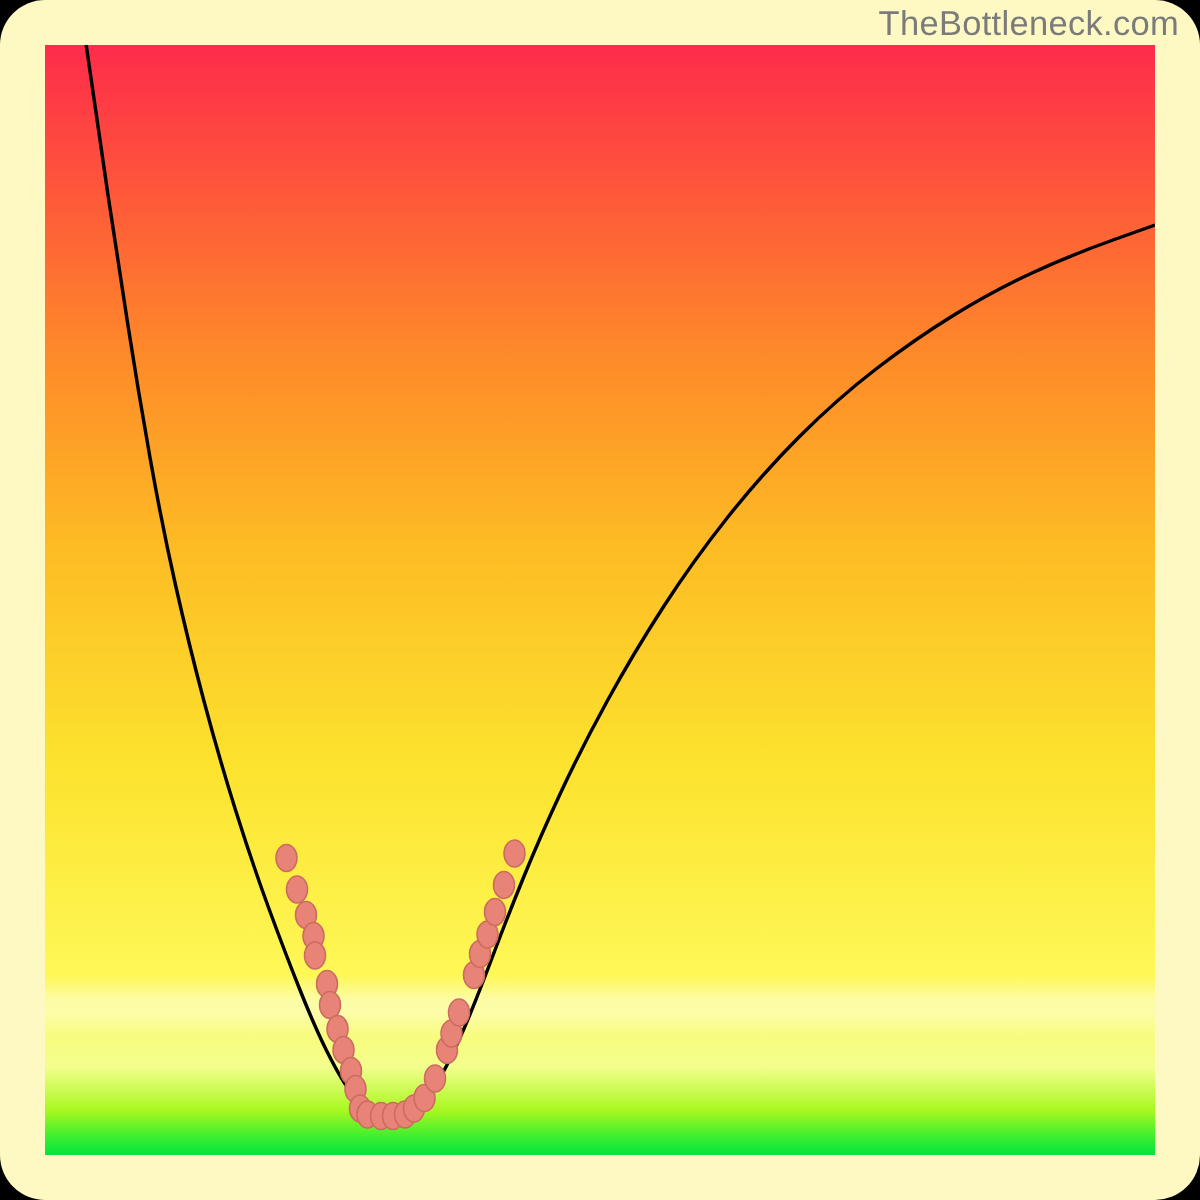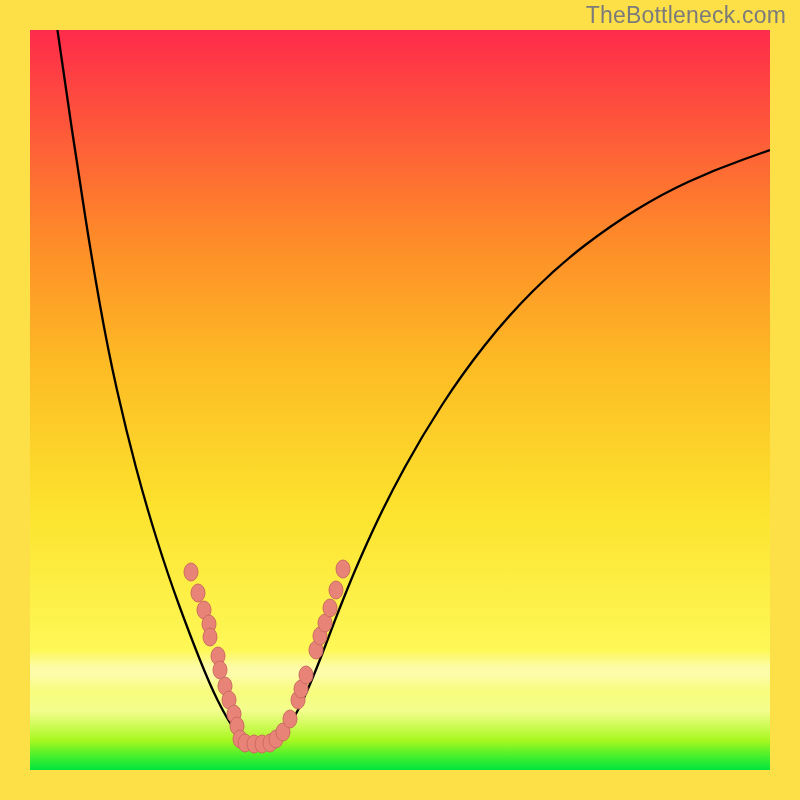--- a/index.html
+++ b/index.html
@@ -10,21 +10,22 @@
     background: #000;
     overflow: hidden;
     font-family: Arial, sans-serif;
   }
   .frame {
     position: absolute;
     top: 0;
     left: 0;
     width: 800px;
     height: 800px;
-    background: #fde047;
+    background: #fef9c3;
+    border-radius: 30px;
   }
   .plot-area {
     position: absolute;
     top: 30px;
     left: 30px;
     width: 740px;
     height: 740px;
     background: linear-gradient(to top,
       #00e53f 0%,
       #4cf02c 2%,

